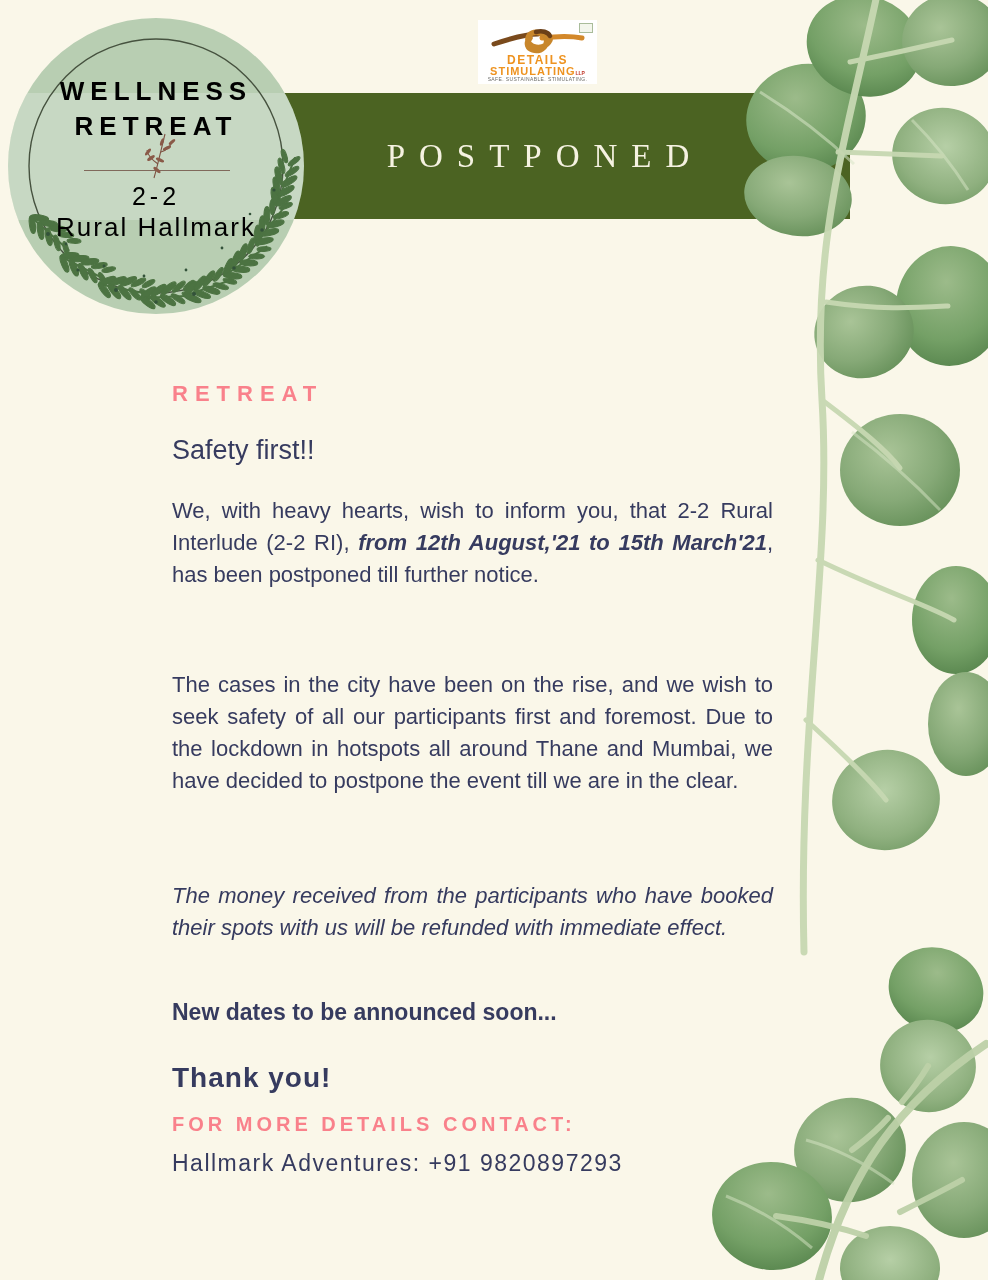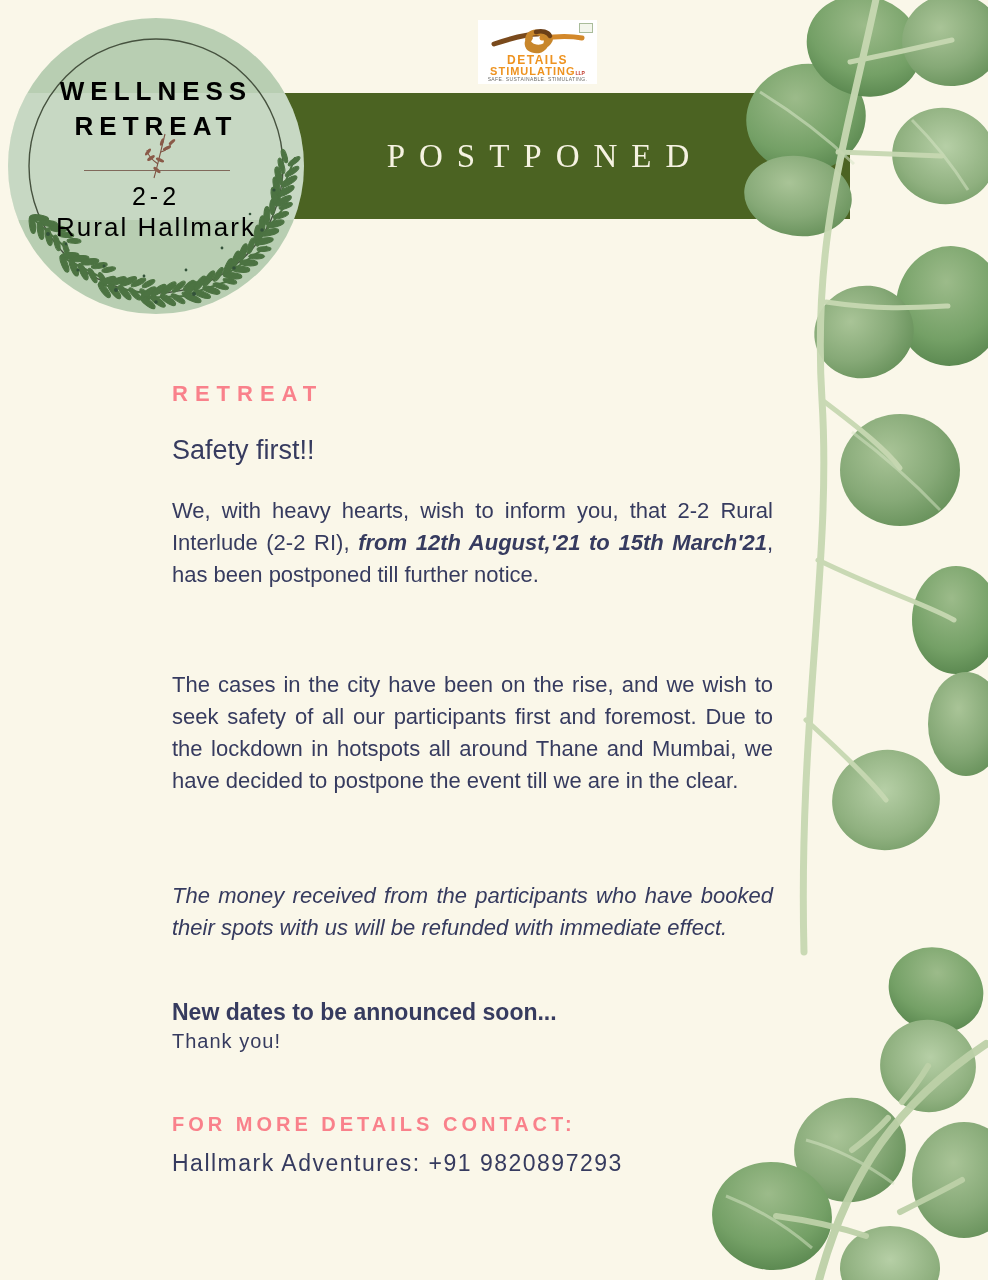--- a/index.html
+++ b/index.html
@@ -69,21 +69,21 @@
   }
   
   .txt{position:absolute;left:172px;width:601px;z-index:4;color:#363b5f;}
   .notice-label{top:381px;color:#f9818b;font-size:22px;font-weight:700;letter-spacing:7px;}
   .headline{top:435px;font-size:27px;font-weight:400;}
   .para{font-size:22px;line-height:32px;text-align:justify;font-weight:400;}
   .para1{top:495px;}
   .para2{top:653px;margin-top:16px;}
   .para3{top:880px;font-style:italic;}
   .announce{top:999px;font-size:23px;font-weight:700;}
-  .thanks{top:1030px;font-size:20px;font-weight:400;letter-spacing:1px;}
+  .thanks{top:1062px;font-size:28px;font-weight:700;letter-spacing:1px;}
   .contact-label{top:1113px;color:#f9818b;font-size:20px;font-weight:700;letter-spacing:4px;}
   .contact-value{top:1150px;font-size:23px;letter-spacing:1.5px;}
 </style>
 </head>
 <body>
 
 <div class="page">
 
   <div class="banner">
     <div class="banner-label">POSTPONED</div>

